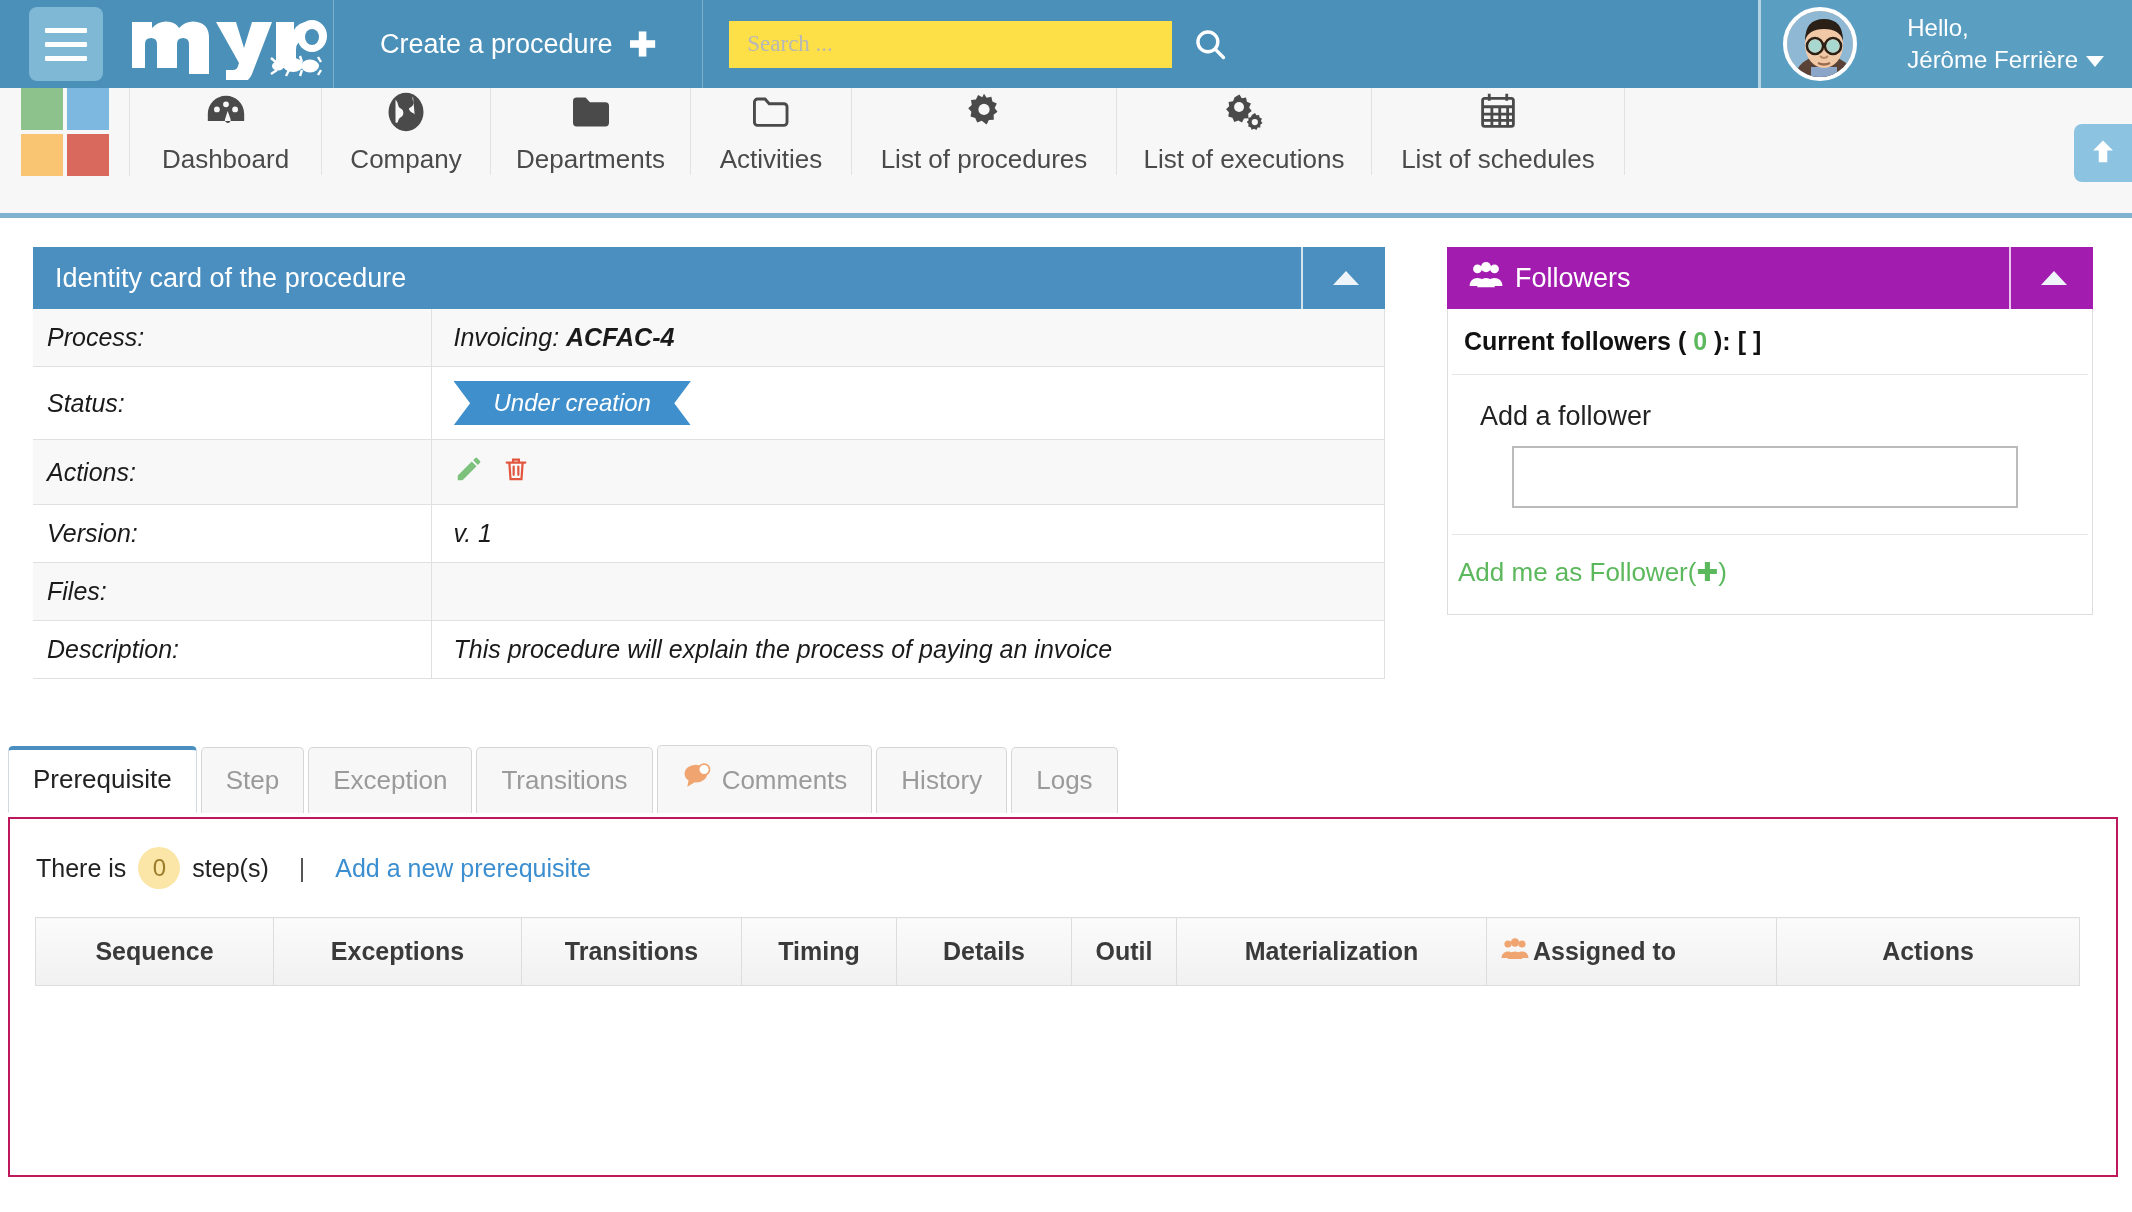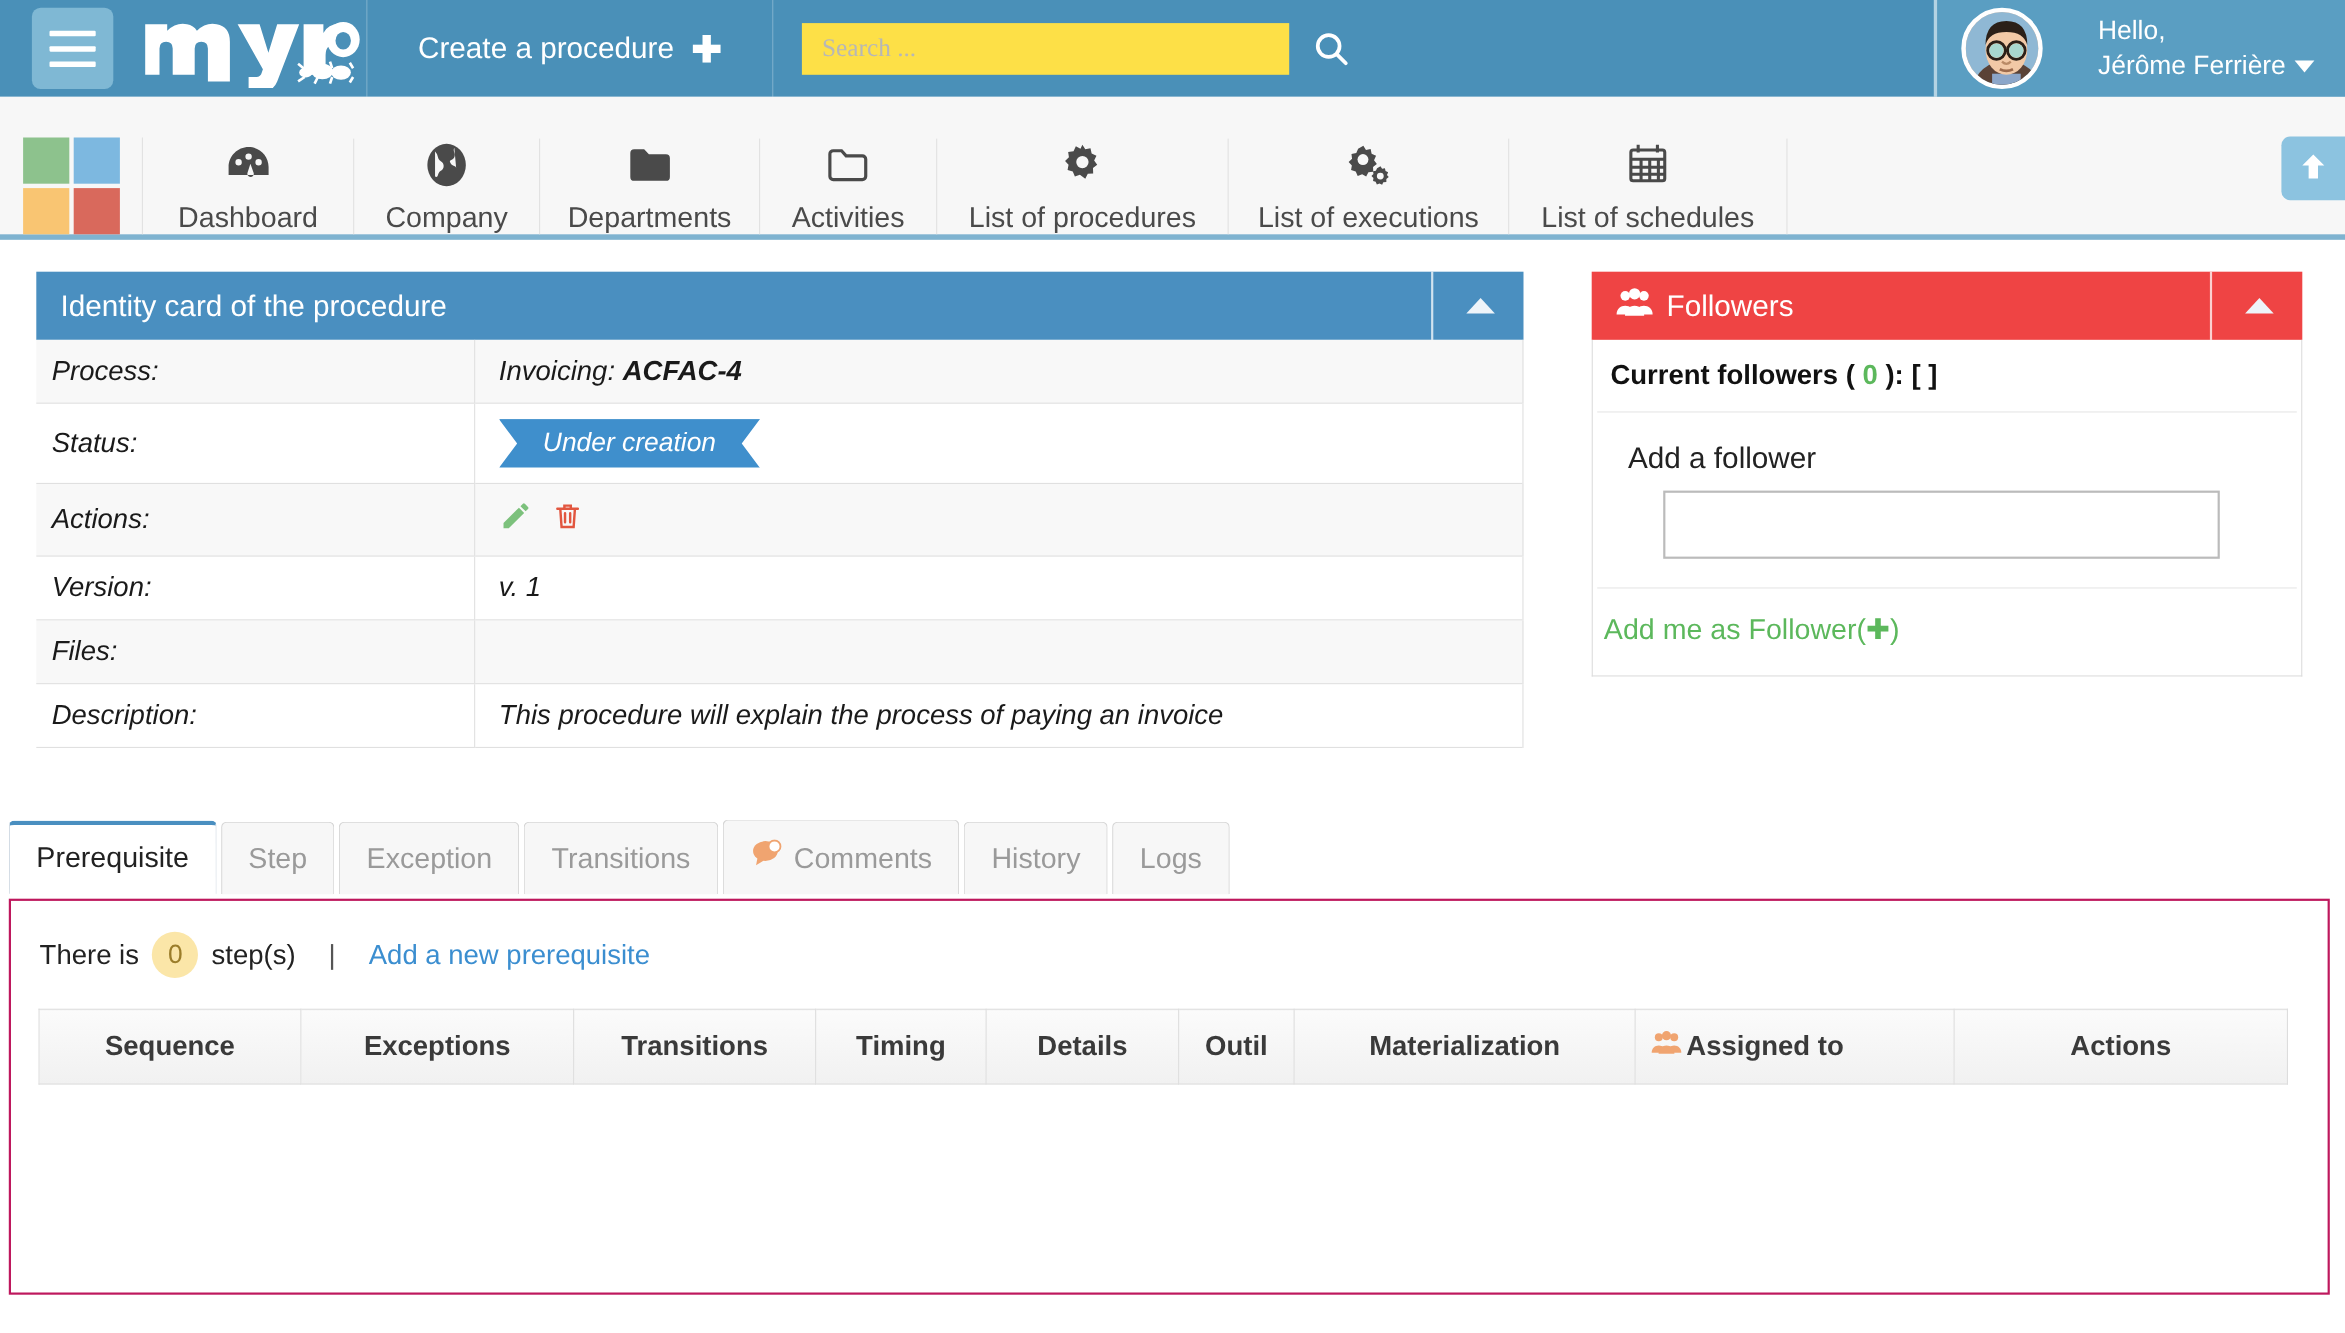--- a/index.html
+++ b/index.html
@@ -82,21 +82,21 @@
     border-left: 9px solid transparent; border-right: 9px solid transparent;
     border-top: 11px solid #ffffff; margin-left: 8px; vertical-align: middle;
   }
 
   
   .navbar {
     position: absolute; top: 88px; left: 0;
     width: 2132px; height: 130px;
     background: #f7f7f7;
     border-bottom: 5px solid #7fb3d0;
-    display: flex; align-items: flex-end;
+    display: flex; align-items: flex-start;
   }
   .nav-item {
     display: flex; flex-direction: column;
     align-items: center; justify-content: center;
     border-right: 1px solid #e2e2e2;
     color: #4a4a4a; cursor: pointer;
     padding: 0 10px;
   }
   .nav-item .nav-icon {
     height: 48px; display: flex; align-items: center; justify-content: center;
@@ -119,21 +119,21 @@
 
   
   .content { position: absolute; top: 223px; left: 0; width: 2132px; }
 
   .panel { position: absolute; }
   .panel-head {
     height: 62px; display: flex; align-items: center;
     color: #ffffff; padding-left: 22px; font-size: 27px;
   }
   .panel-head.blue { background: #4a8fc0; }
-  .panel-head.green { background: #ef4444; }
+  .panel-head.green { background: #a21caf; }
   .panel-head .ph-title { display: flex; align-items: center; gap: 12px; }
   .panel-collapse {
     margin-left: auto; height: 62px; display: flex; align-items: center;
     padding: 0 26px 0 0; cursor: pointer;
     border-left: 2px solid rgba(255,255,255,0.75);
     padding-left: 30px;
   }
   .chev-up {
     width: 0; height: 0;
     border-left: 13px solid transparent; border-right: 13px solid transparent;

